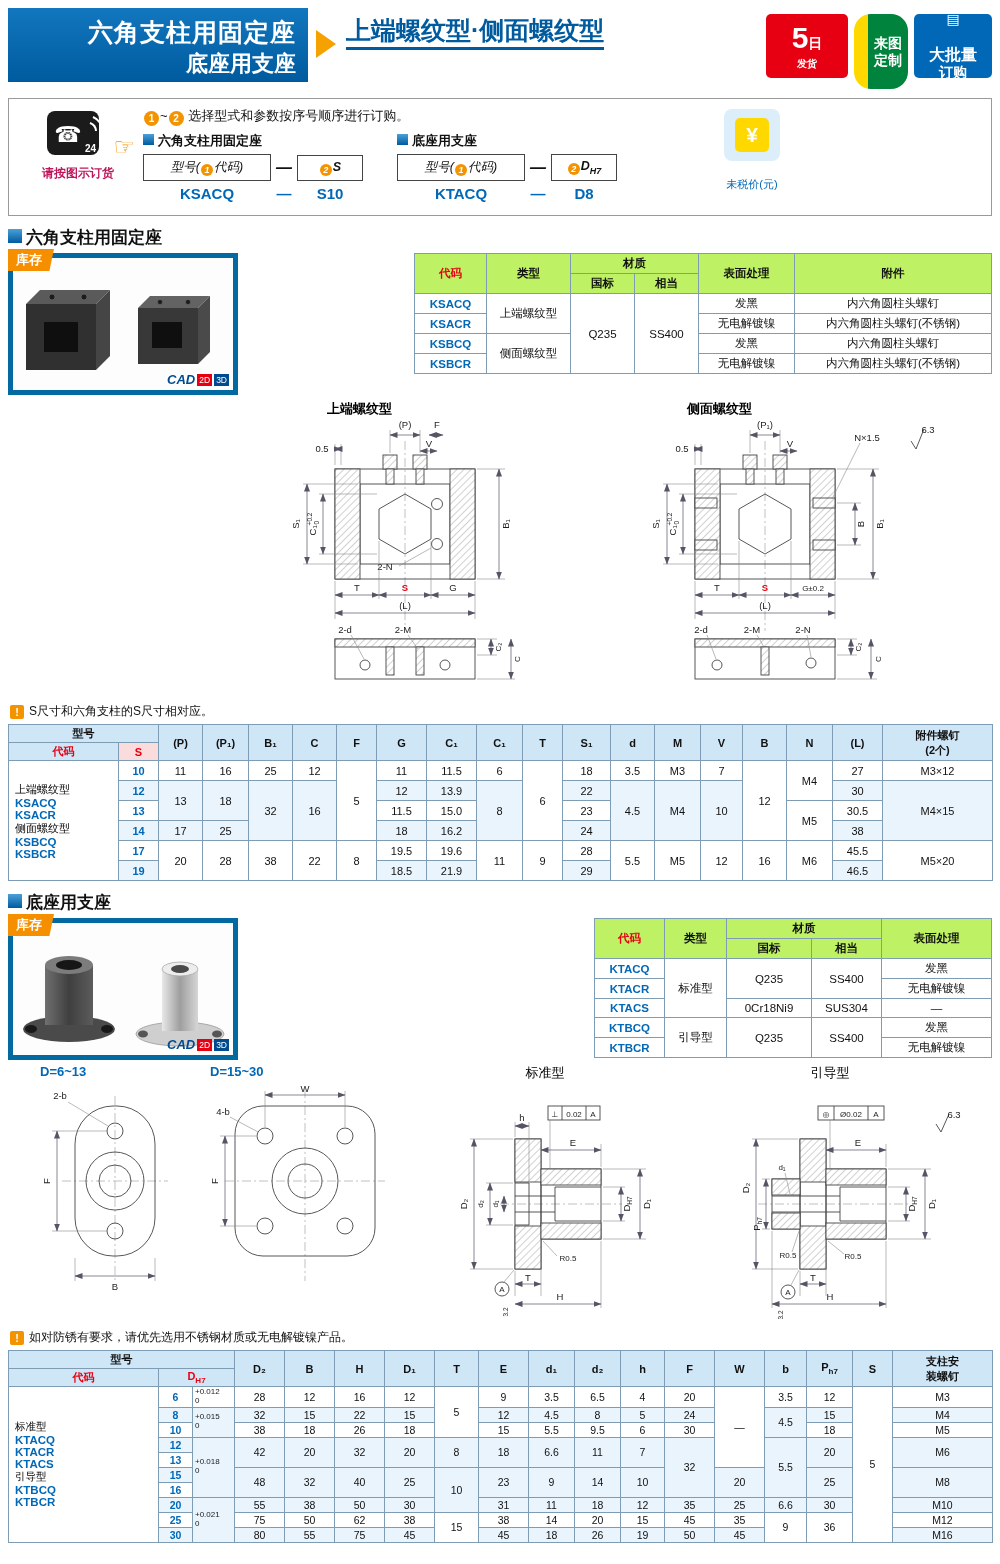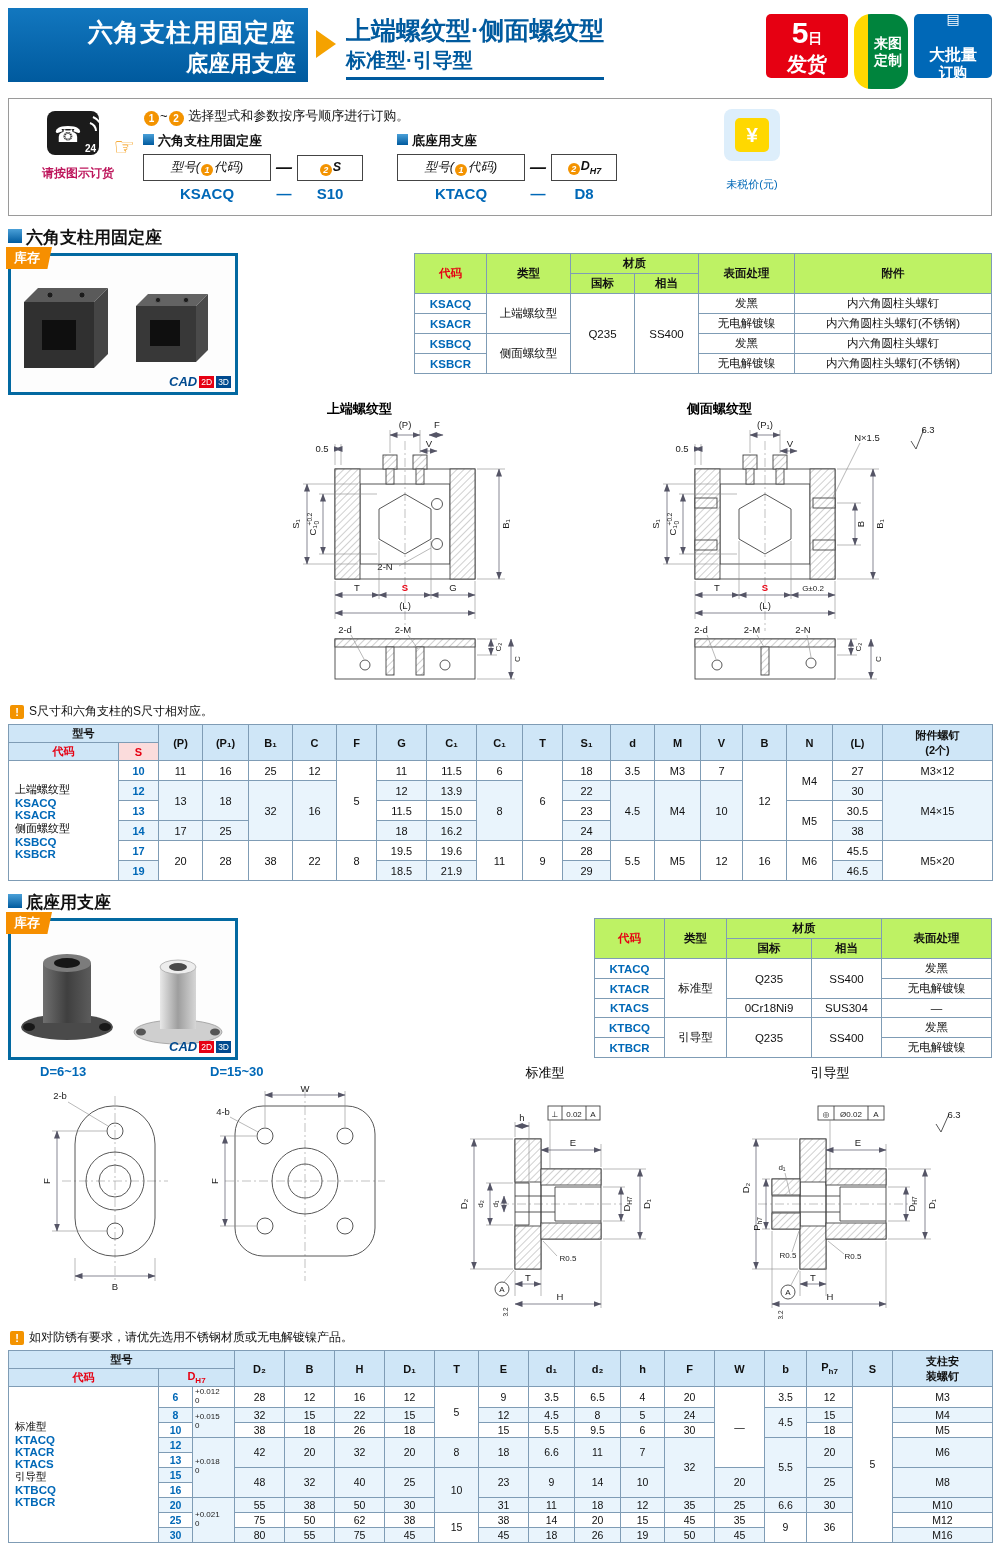--- a/index.html
+++ b/index.html
@@ -15,21 +15,21 @@
   .hdr-arrow { width:0; height:0; border-left:20px solid #f5a200; border-top:14px solid transparent;
     border-bottom:14px solid transparent; margin:22px 10px 0 8px; }
   .hdr-sub { color:#005a9e; font-weight:bold; padding-top:6px; border-bottom:3px solid #005a9e; }
   .hdr-sub .s1 { font-size:25px; }
   .hdr-sub .s2 { font-size:20px; padding-bottom:3px; }
   .hdr-badges { margin-left:auto; display:flex; gap:6px; padding-top:6px; }
   .badge5 { width:82px; height:64px; background:#e60012; border-radius:5px; color:#fff;
     display:flex; flex-direction:column; align-items:center; justify-content:center; line-height:1; }
   .badge5 .n { font-size:30px; font-weight:bold; }
   .badge5 .n small { font-size:14px; }
-  .badge5 .w { font-size:20px; font-weight:bold; margin-top:6px; }
+  .badge5 .w { font-size:10px; font-weight:bold; margin-top:6px; }
   .badgeC { width:54px; height:75px; border-radius:17px; overflow:hidden; display:flex; }
   .badgeC .yl { width:14px; background:#ffd800; }
   .badgeC .gr { flex:1; background:#00843d; color:#fff; font-size:14px; font-weight:bold;
     display:flex; flex-direction:column; align-items:center; justify-content:center; line-height:1.2; }
   .badgeB { width:78px; height:64px; background:#0068b7; border-radius:5px; color:#fff;
     display:flex; flex-direction:column; align-items:center; justify-content:center; line-height:1.2; }
   .badgeB .ic { font-size:14px; }
   .badgeB .b1 { font-size:16px; font-weight:bold;margin-top:17px; }
   .badgeB .b2 { font-size:14px; font-weight:bold; }
 
@@ -64,21 +64,21 @@
   .untaxed { color:#0068b7; font-size:11px; margin-top:16px; white-space:nowrap; }
   .discount-line { color:#0068b7; font-size:12.5px; font-weight:bold; margin-bottom:4px; }
   .bdot { display:inline-block; width:9px; height:9px; border-radius:50%; background:#0068b7; margin-right:3px; }
   .price-table { border-collapse:collapse; font-size:10.5px; }
   .price-table td { border:1px solid #999; padding:2px 6px; height:19px; }
   .price-table .pl { background:#dcebf7; }
 
   
   .sec-title { margin:10px 8px 4px 8px; font-size:17px; font-weight:bold; }
   .product-row { display:flex; align-items:flex-start; margin:2px 8px 0 8px; }
-  .product-box { width:230px; height:142px; border:3px solid #0369a1; position:relative; background:#fdfdfd; }
+  .product-box { width:230px; height:142px; border:5px solid #0369a1; position:relative; background:#fdfdfd; }
   .stock-badge { position:absolute; top:-9px; left:-5px; background:#f68f00; color:#fff; font-size:13px;
     font-weight:bold; padding:2px 12px 2px 8px; clip-path:polygon(0 0,100% 0,90% 100%,0 100%); }
   .cad-badge { position:absolute; bottom:3px; right:4px; display:flex; align-items:center; gap:2px; font-size:10px; }
   .cad-txt { color:#004a8f; font-weight:bold; font-style:italic; font-size:13px;margin-left:20px; }
   .cad-2d { background:#e60012; color:#fff; font-size:8.5px; padding:1px 2px; }
   .cad-3d { background:#004a8f; color:#fff; font-size:8.5px; padding:1px 2px; }
 
   
   .spec-table { border-collapse:collapse; table-layout:fixed; font-size:11.5px; margin-left:auto; background:#fff; }
   .spec-table th, .spec-table td { border:1px solid #7f9cb5; text-align:center; padding:2px 2px; height:19px; overflow:hidden; }
@@ -148,21 +148,20 @@
 </svg>
 
 <div class="top-header">
   <div class="hdr-blue">
     <div class="t1">六角支柱用固定座</div>
     <div class="t2">底座用支座</div>
   </div>
   <div class="hdr-arrow"></div>
   <div class="hdr-sub">
     <div class="s1">上端螺纹型·侧面螺纹型</div>
-    <div class="s2">标准型·引导型</div>
   </div>
   <div class="hdr-badges">
     <div class="badge5">
       <div class="n"><span>5</span><small>日</small></div>
       <div class="w">发货</div>
     </div>
     <div class="badgeC">
       <div class="yl"></div>
       <div class="gr">
         <span>来图</span>

